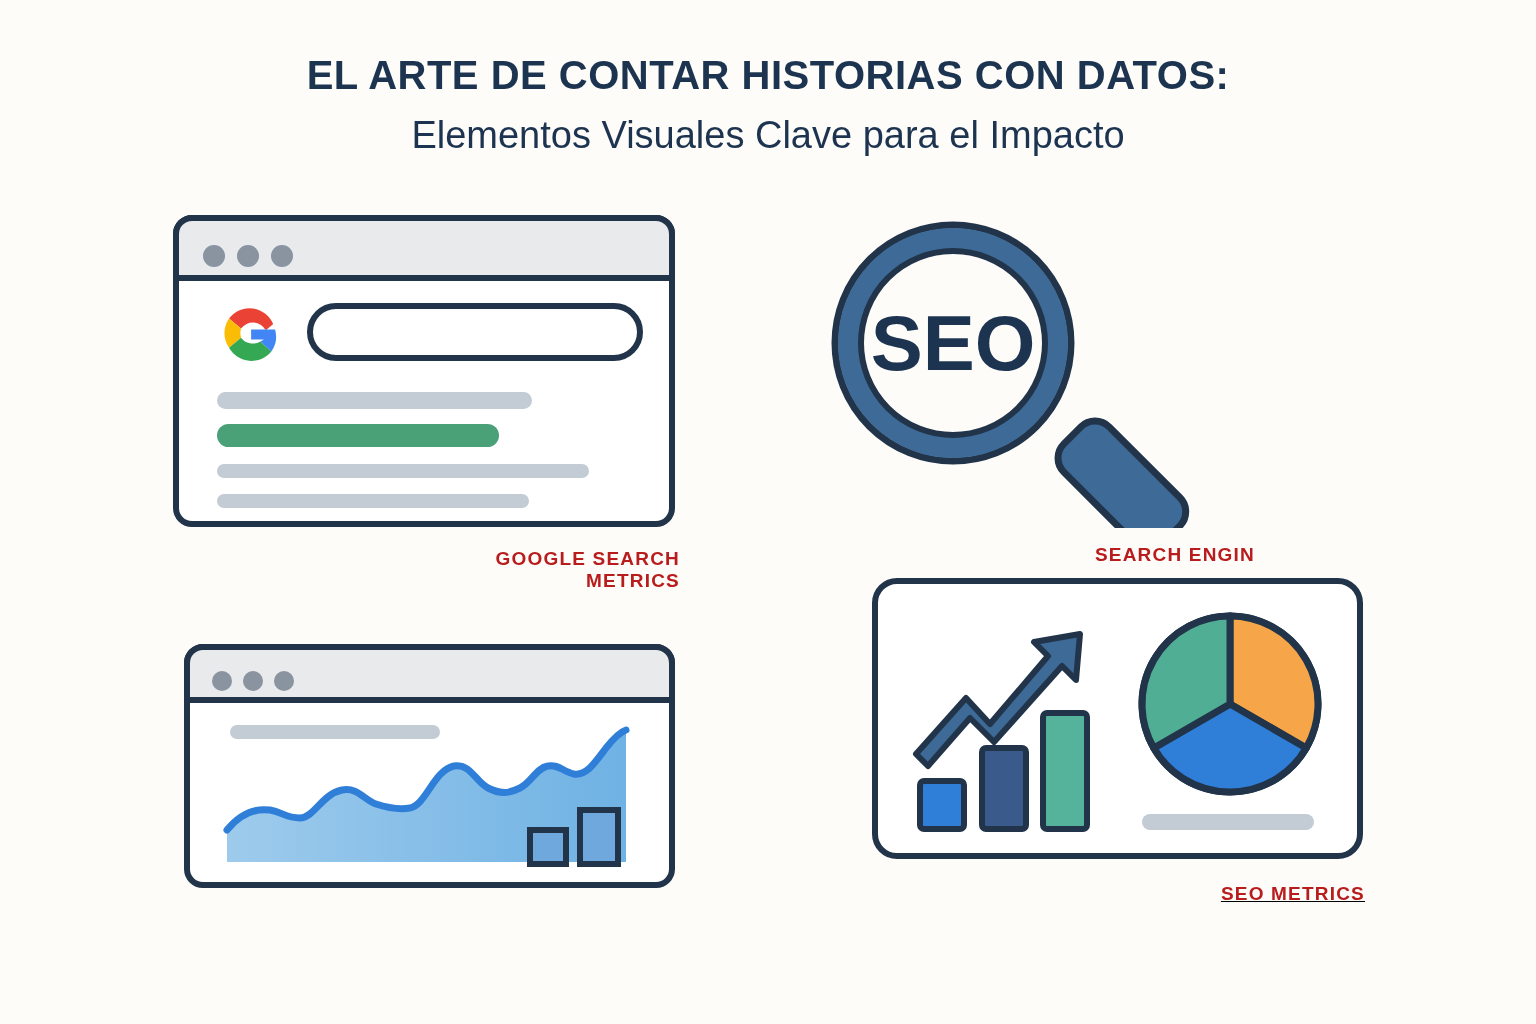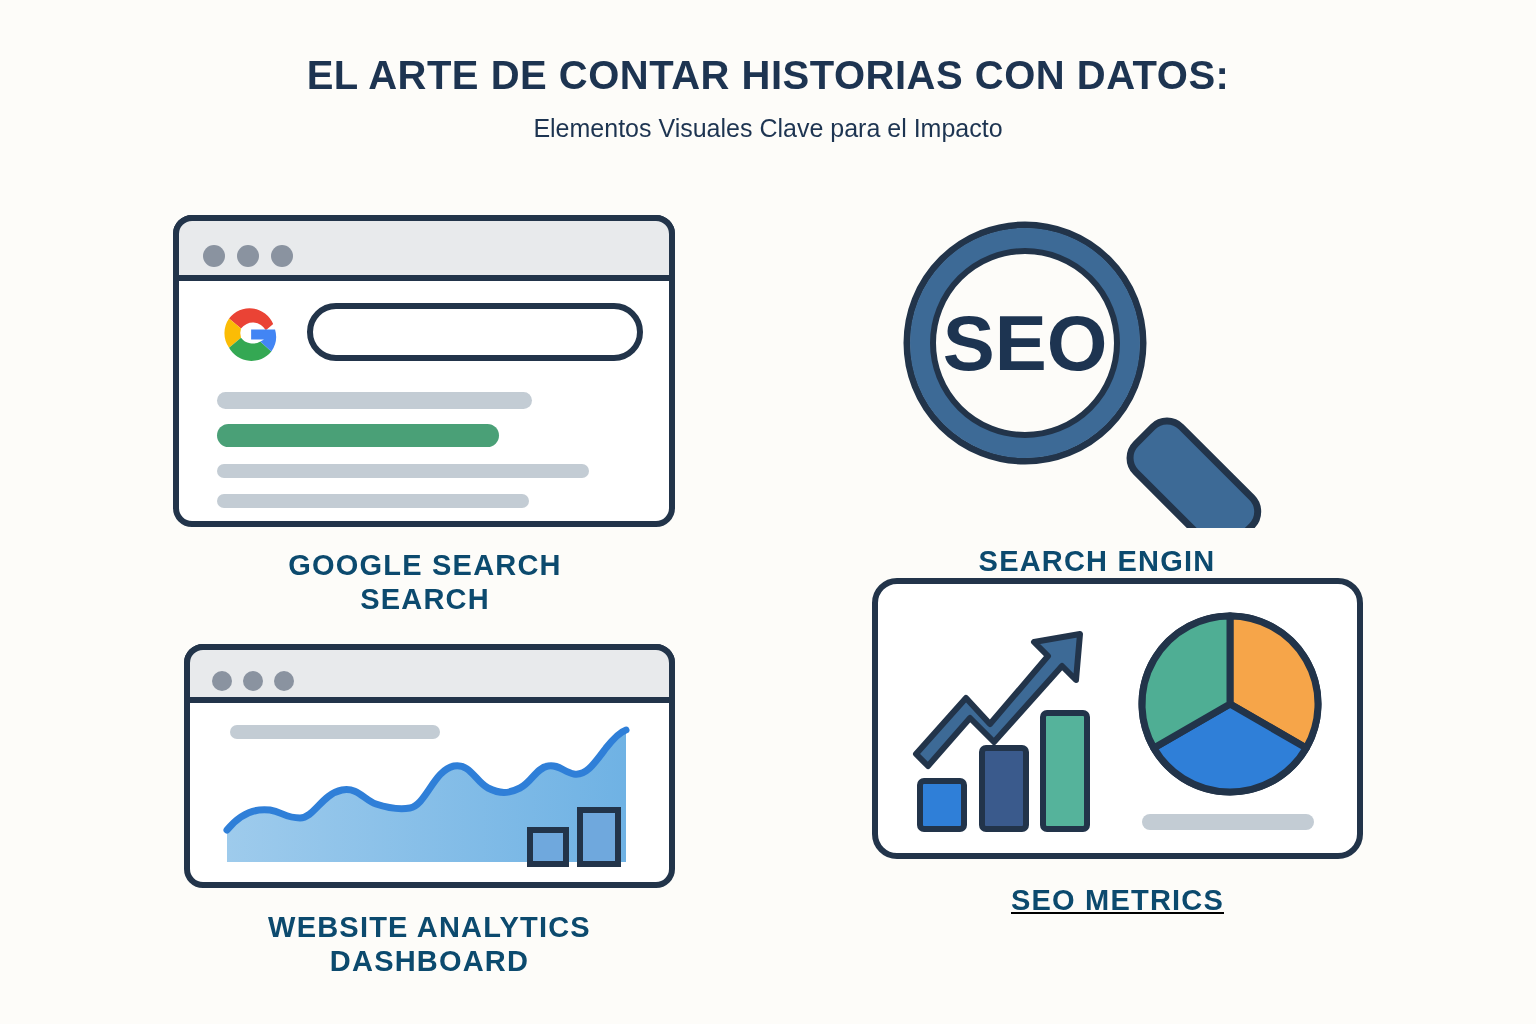--- a/index.html
+++ b/index.html
@@ -26,44 +26,44 @@
   #title-main {
     font-size: 40px;
     font-weight: 700;
     letter-spacing: 0.5px;
     color: #1d3451;
     line-height: 1.15;
     white-space: nowrap;
   }
   #title-sub {
     margin-top: 16px;
-    font-size: 25px;
+    font-size: 38px;
     font-weight: 400;
     color: #1d3451;
     line-height: 1.15;
     white-space: nowrap;
   }
 
   
   .panel {
     position: absolute;
   }
   .caption {
-    text-align: center;
-    font-size: 29px;
+    text-align: right;
+    font-size: 19px;
     font-weight: 700;
     letter-spacing: 1.2px;
-    color: #0c4a6e;
+    color: #b91c1c;
     line-height: 1.18;
   }
   .caption .line { display: block; }
 
   
   #panel-google   { left: 170px;  top: 212px; width: 510px; }
-  #panel-seo      { left: 867px;  top: 208px; width: 460px; }
+  #panel-seo      { left: 795px;  top: 208px; width: 460px; }
   #panel-analytics{ left: 182px;  top: 642px; width: 495px; }
   #panel-metrics  { left: 870px;  top: 576px; width: 495px; text-decoration: underline; }
 
   .cap-google    { margin-top: 16px; }
   .cap-seo       { margin-top: 16px; }
   .cap-analytics { margin-top: 18px; }
   .cap-metrics   { margin-top: 22px; }
 
   svg { display: block; }
 </style>
@@ -94,21 +94,21 @@
 
     <rect x="140" y="94" width="330" height="52" rx="26" ry="26" fill="#ffffff" stroke="#22344a" stroke-width="6"></rect>
 
     <rect x="47" y="180" width="315" height="17" rx="8.5" fill="#c3ccd4"></rect>
     <rect x="47" y="212" width="282" height="23" rx="11.5" fill="#4aa077"></rect>
     <rect x="47" y="252" width="372" height="14" rx="7" fill="#c3ccd4"></rect>
     <rect x="47" y="282" width="312" height="14" rx="7" fill="#c3ccd4"></rect>
   </svg>
   <div class="caption cap-google">
     <span class="line">GOOGLE SEARCH</span>
-    <span class="line">SEARCH</span>
+    <span class="line">METRICS</span>
   </div>
 </div>
 
 <div class="panel" id="panel-seo">
   <svg width="460" height="320" viewBox="0 0 460 320">
 
     <g>
       <rect x="268" y="218" width="64" height="140" rx="20" ry="20" fill="#3d6a96" stroke="#22344a" stroke-width="7" transform="rotate(-45 300 250)"></rect>
     </g>
 
@@ -172,24 +172,20 @@
                C 318 152, 326 152, 338 146
                C 350 140, 354 126, 366 124
                C 376 122, 382 130, 392 132
                C 404 134, 412 122, 424 106
                C 432 96, 438 90, 444 88" fill="none" stroke="#2f7fd8" stroke-width="7" stroke-linecap="round" stroke-linejoin="round"></path>
 
       <rect x="348" y="188" width="36" height="34" fill="#6fa8dd" stroke="#22344a" stroke-width="6"></rect>
       <rect x="398" y="168" width="38" height="54" fill="#6fa8dd" stroke="#22344a" stroke-width="6"></rect>
     </g>
   </svg>
-  <div class="caption cap-analytics">
-    <span class="line">WEBSITE ANALYTICS</span>
-    <span class="line">DASHBOARD</span>
-  </div>
 </div>
 
 <div class="panel" id="panel-metrics">
   <svg width="495" height="285" viewBox="0 0 495 285">
 
     <rect x="5" y="5" width="485" height="275" rx="22" ry="22" fill="#ffffff" stroke="#22344a" stroke-width="6"></rect>
 
     <rect x="50" y="205" width="44" height="48" fill="#2f7fd8" stroke="#22344a" stroke-width="6" rx="4"></rect>
     <rect x="112" y="172" width="44" height="81" fill="#3a5a8c" stroke="#22344a" stroke-width="6" rx="4"></rect>
     <rect x="173" y="137" width="44" height="116" fill="#55b39b" stroke="#22344a" stroke-width="6" rx="4"></rect>

